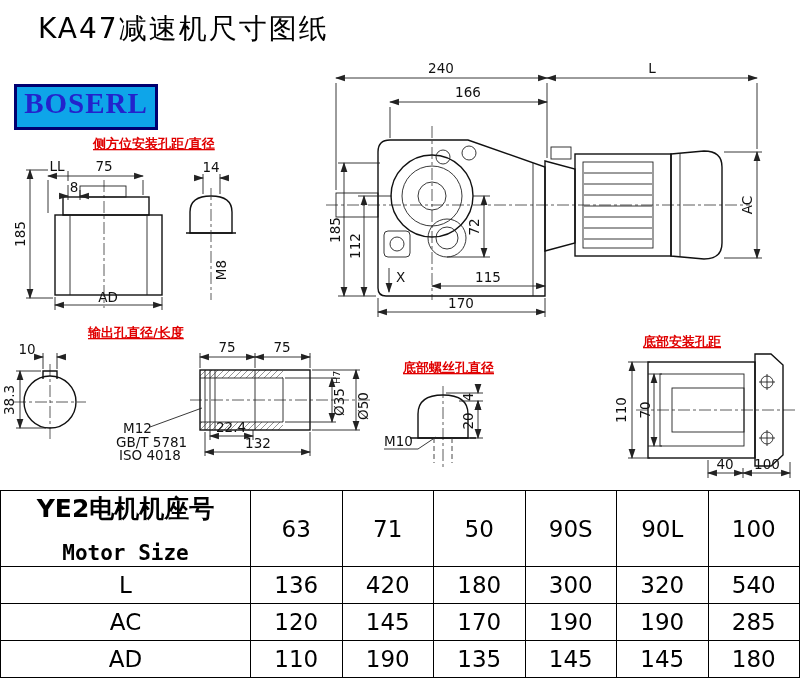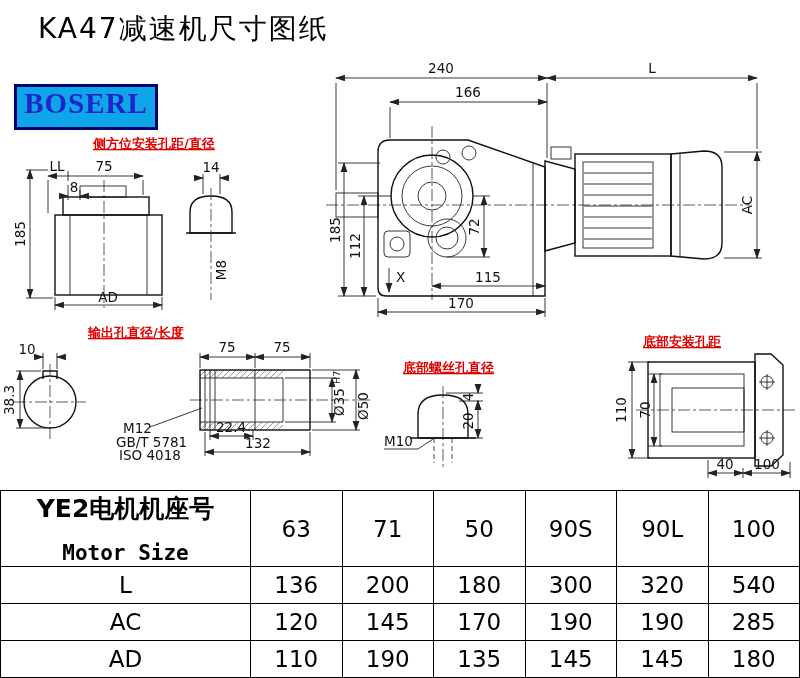--- a/index.html
+++ b/index.html
@@ -291,21 +291,21 @@
       <td>63</td>
       <td>71</td>
       <td>50</td>
       <td>90S</td>
       <td>90L</td>
       <td>100</td>
     </tr>
     <tr class="val-row">
       <td>L</td>
       <td>136</td>
-      <td>200</td>
+      <td>420</td>
       <td>180</td>
       <td>300</td>
       <td>320</td>
       <td>540</td>
     </tr>
     <tr class="val-row">
       <td>AC</td>
       <td>120</td>
       <td>145</td>
       <td>170</td>

